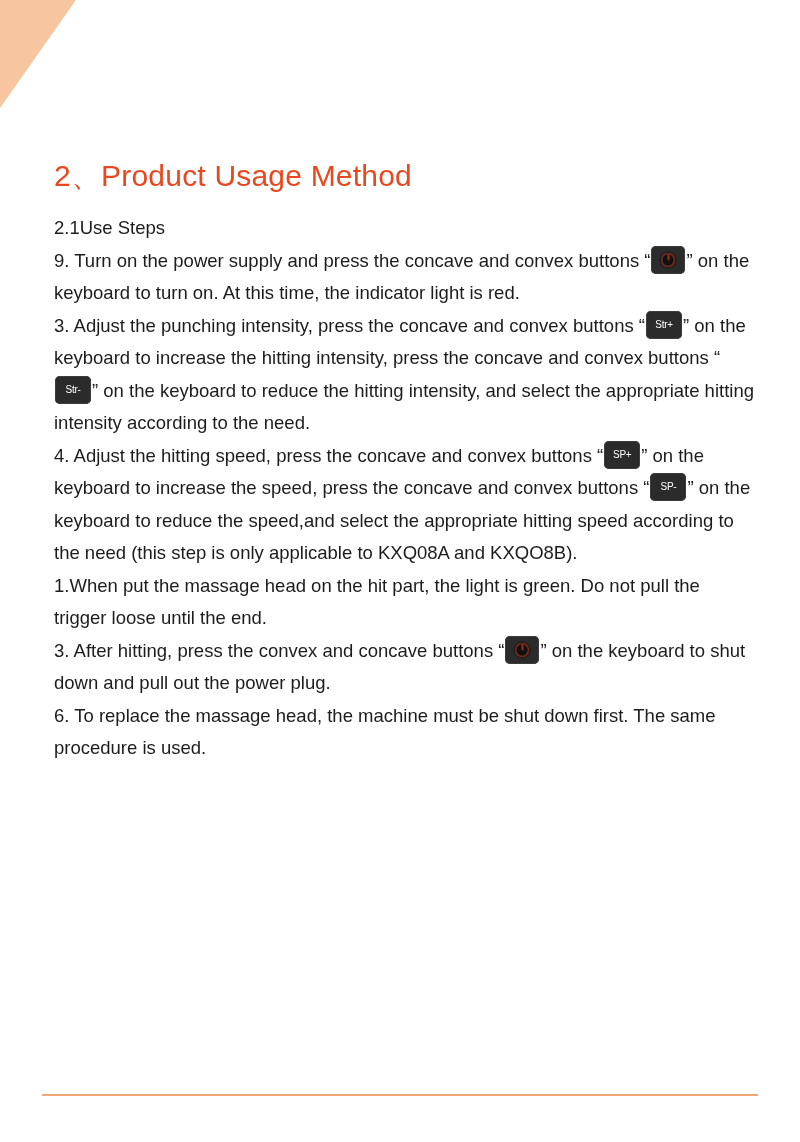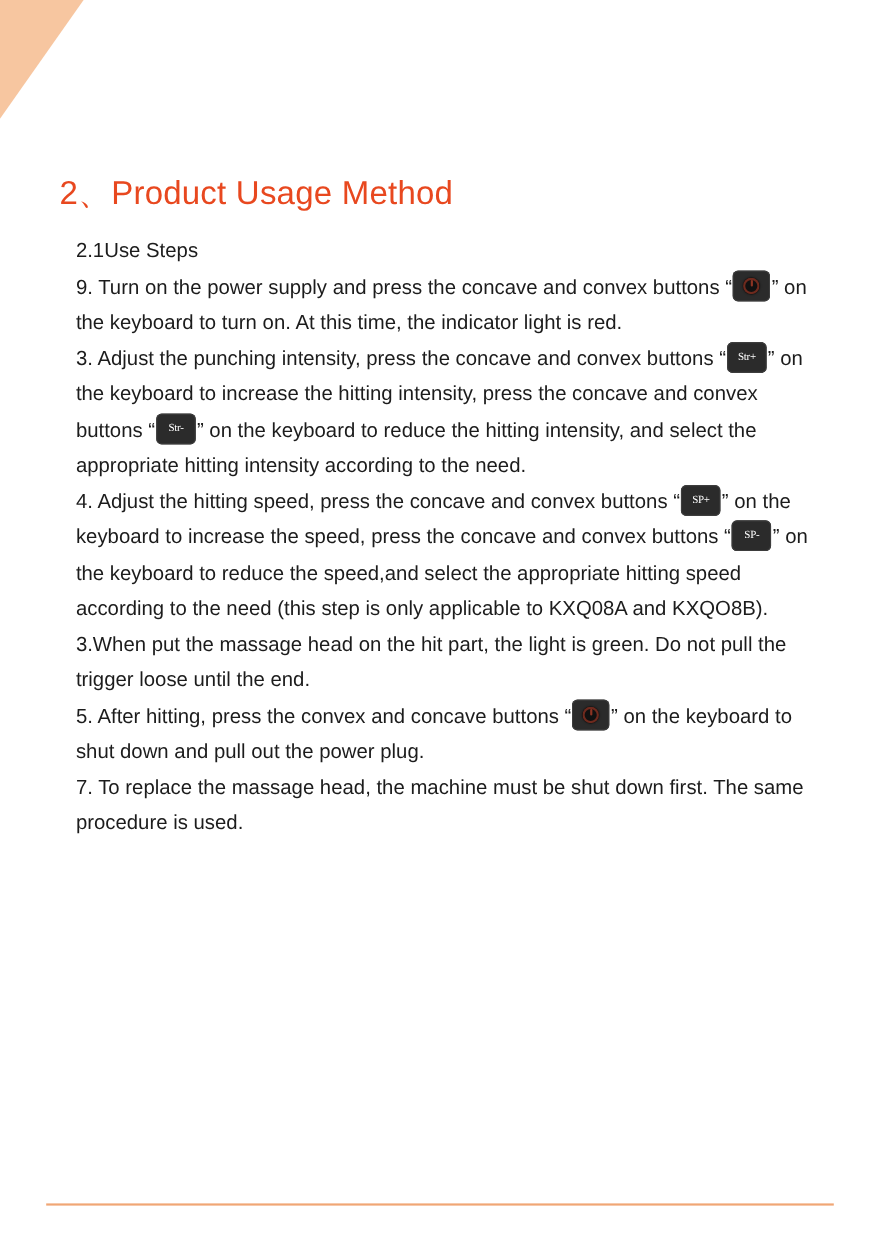--- a/index.html
+++ b/index.html
@@ -50,21 +50,20 @@
     font-weight: normal;
     color: #e8481f;
     margin: 0 0 18px 0;
     letter-spacing: 0.2px;
     line-height: 1.2;
   }
   .body-text {
     font-size: 18.5px;
     line-height: 32.5px;
     color: #1c1c1c;
-    margin-left: 15px;
   }
   .body-text p {
     margin: 0;
   }
   
   .key {
     display: inline-block;
     vertical-align: -7px;
     width: 34px;
     height: 28px;
@@ -76,21 +75,21 @@
   }
   .key .key-label {
     position: absolute;
     left: 0;
     right: 0;
     top: 50%;
     transform: translateY(-50%);
     text-align: center;
     font-size: 10px;
     color: #ffffff;
-    font-family: Liberation Serif, serif;
+    font-family: Liberation Sans, sans-serif;
     line-height: 1;
     letter-spacing: -0.3px;
   }
   .key.power {
     width: 34px;
     height: 28px;
   }
   .key.power .ring {
     position: absolute;
     left: 50%;
@@ -132,24 +131,24 @@
 
       <p>2.1Use Steps</p>
 
 
       <p><span>9. Turn on the power supply and press the concave and convex buttons “</span><span class="key power"><span class="ring"></span></span><span>” on the keyboard to turn on. At this time, the indicator light is red.</span></p>
 
       <p><span>3. Adjust the punching intensity, press the concave and convex buttons “</span><span class="key str"><span class="key-label">Str+</span></span><span>” on the keyboard to increase the hitting intensity, press the concave and convex buttons “</span><span class="key str"><span class="key-label">Str-</span></span><span>” on the keyboard to reduce the hitting intensity, and select the appropriate hitting intensity according to the need.</span></p>
 
       <p><span>4. Adjust the hitting speed, press the concave and convex buttons “</span><span class="key sp"><span class="key-label">SP+</span></span><span>” on the keyboard to increase the speed, press the concave and convex buttons “</span><span class="key sp"><span class="key-label">SP-</span></span><span>” on the keyboard to reduce the speed,and select the appropriate hitting speed according to the need (this step is only applicable to KXQ08A and KXQO8B).</span></p>
 
-      <p>3.When put the massage head on the hit part, the light is green. Do not pull the trigger loose until the end.</p>
+      <p>1.When put the massage head on the hit part, the light is green. Do not pull the trigger loose until the end.</p>
 
-      <p><span>5. After hitting, press the convex and concave buttons “</span><span class="key power"><span class="ring"></span></span><span>” on the keyboard to shut down and pull out the power plug.</span></p>
+      <p><span>3. After hitting, press the convex and concave buttons “</span><span class="key power"><span class="ring"></span></span><span>” on the keyboard to shut down and pull out the power plug.</span></p>
 
-      <p>7. To replace the massage head, the machine must be shut down first. The same procedure is used.</p>
+      <p>6. To replace the massage head, the machine must be shut down first. The same procedure is used.</p>
 
     </div>
   </div>
 
   <div class="bottom-rule"></div>
 
 </div>
 
 </body></html>

